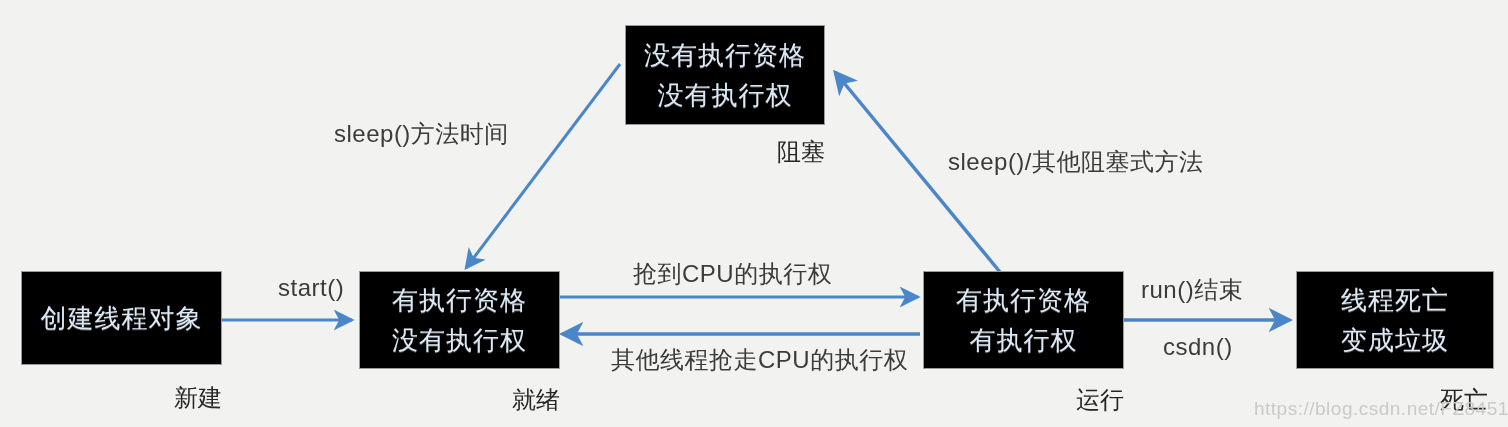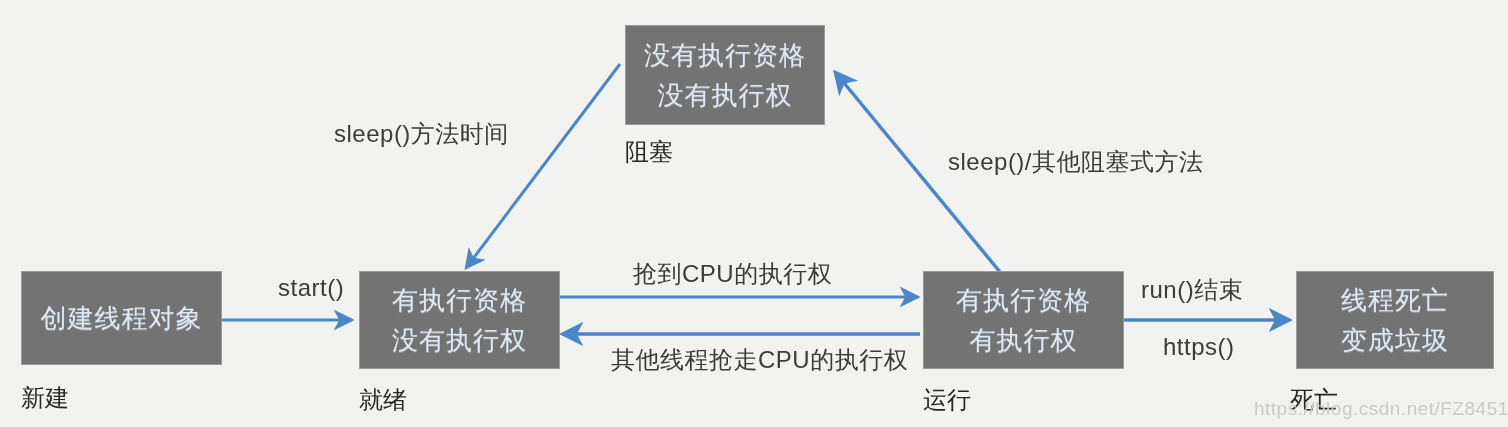--- a/index.html
+++ b/index.html
@@ -20,41 +20,41 @@
   svg#edges {
     position: absolute;
     left: 0;
     top: 0;
     width: 1508px;
     height: 427px;
     pointer-events: none;
   }
   .node {
     position: absolute;
-    background: #737373;
+    background: #000000;
     border: 1px solid #9b9b9b;
     box-sizing: border-box;
     color: #dce9f6;
     display: flex;
     flex-direction: column;
     align-items: center;
     justify-content: center;
     font-size: 26px;
     line-height: 1.55;
     letter-spacing: 1px;
     text-shadow: 0 1px 0 rgba(255,255,255,0.28);
   }
   .node .line {
     white-space: nowrap;
   }
   .node-caption {
     position: absolute;
     font-size: 24px;
     color: #262626;
-    text-align: left;
+    text-align: right;
     white-space: nowrap;
   }
   .edge-label {
     position: absolute;
     font-size: 24px;
     color: #3b3b3b;
     white-space: nowrap;
     letter-spacing: 0.5px;
   }
   .edge-label.rot-l {
@@ -139,17 +139,17 @@
   <div class="edge-label" style="left:633px; top:258px;">抢到CPU的执行权</div>
 
   <div class="edge-label" style="left:592px; top:344px;margin-left:19px;">其他线程抢走CPU的执行权</div>
 
   <div class="edge-label" style="left:334px; top:118px;">sleep()方法时间</div>
 
   <div class="edge-label rot-l" style="left:948px; top:146px;">sleep()/其他阻塞式方法</div>
 
   <div class="edge-label" style="left:1141px; top:274px;">run()结束</div>
 
-  <div class="edge-label" style="left:1163px; top:333px;">https()</div>
+  <div class="edge-label" style="left:1163px; top:333px;">csdn()</div>
 
   <div class="watermark" style="left:1254px; top:398px;">https://blog.csdn.net/FZ845195485</div>
 
 </div>
 
 </body></html>

